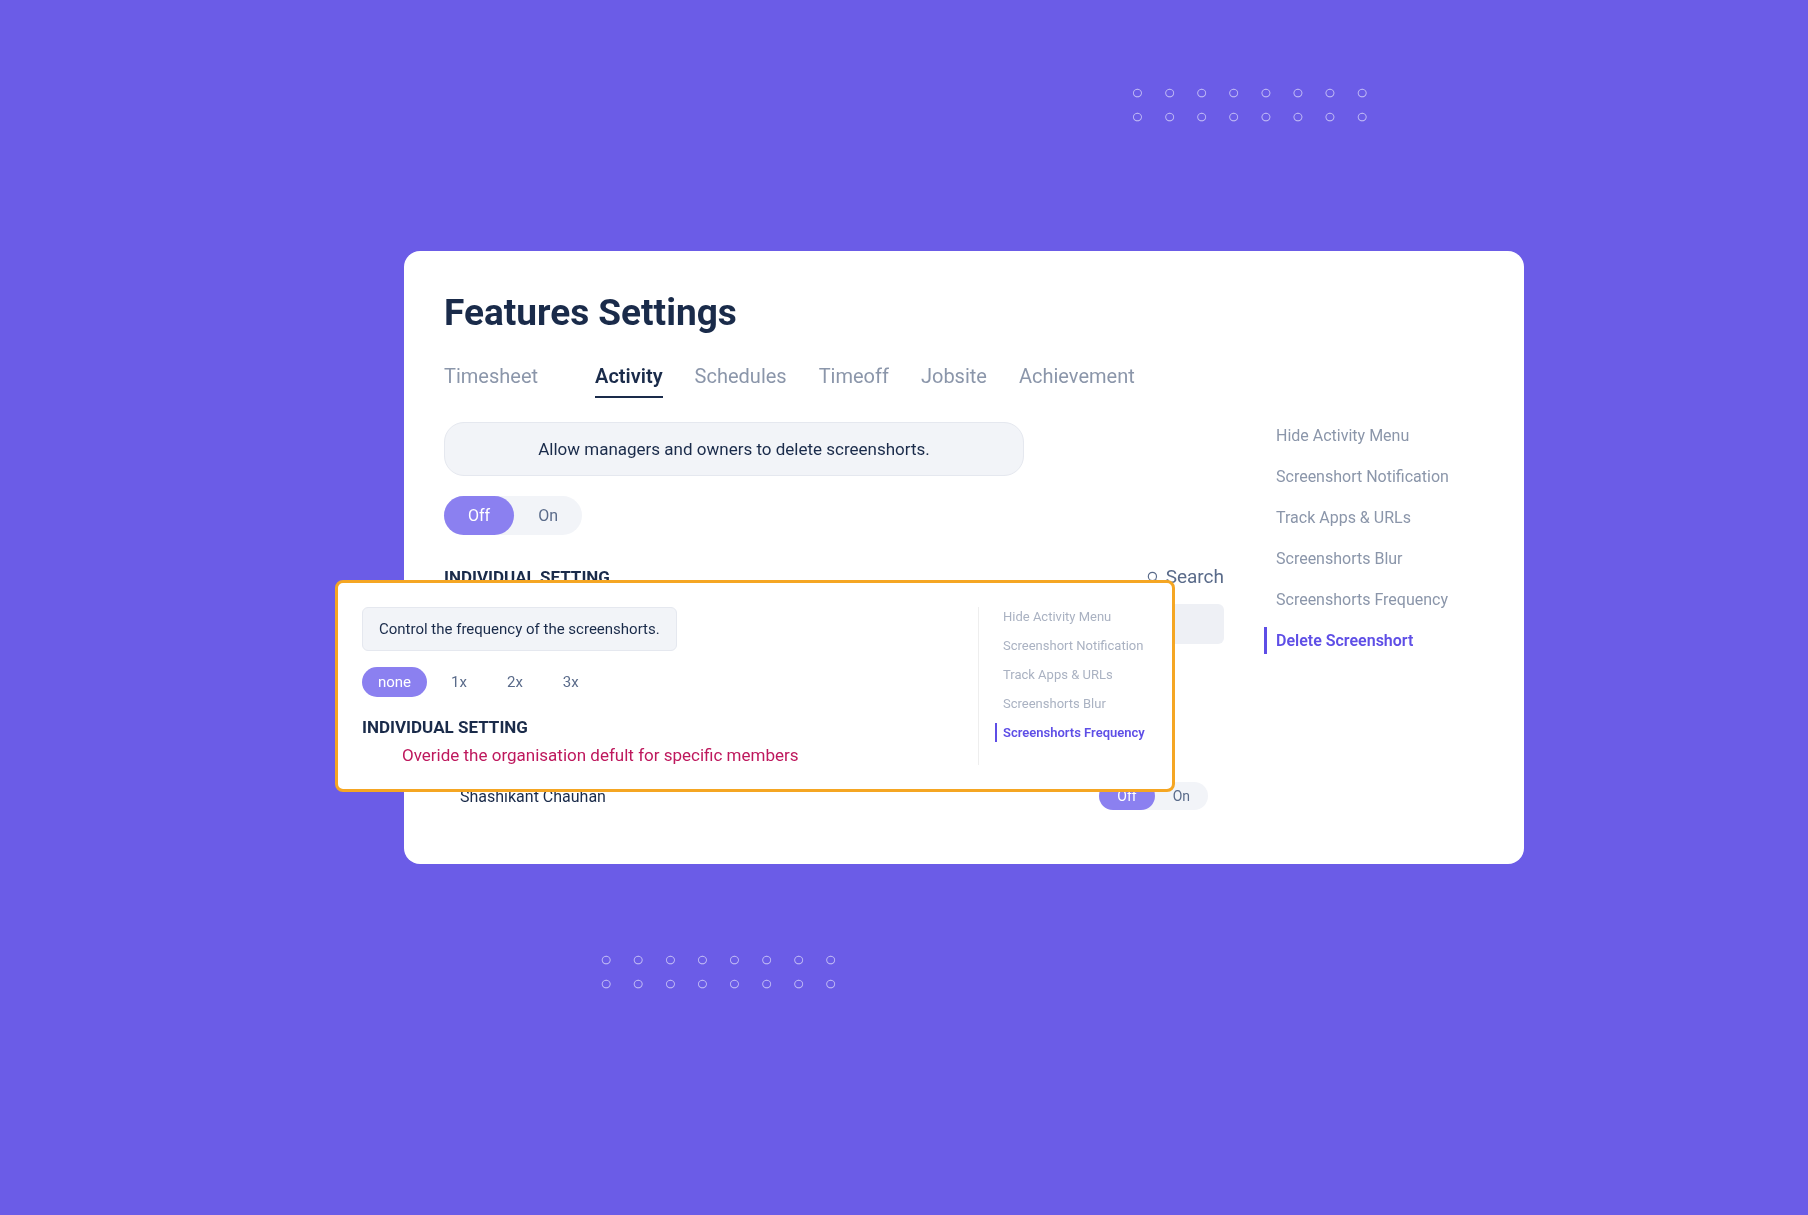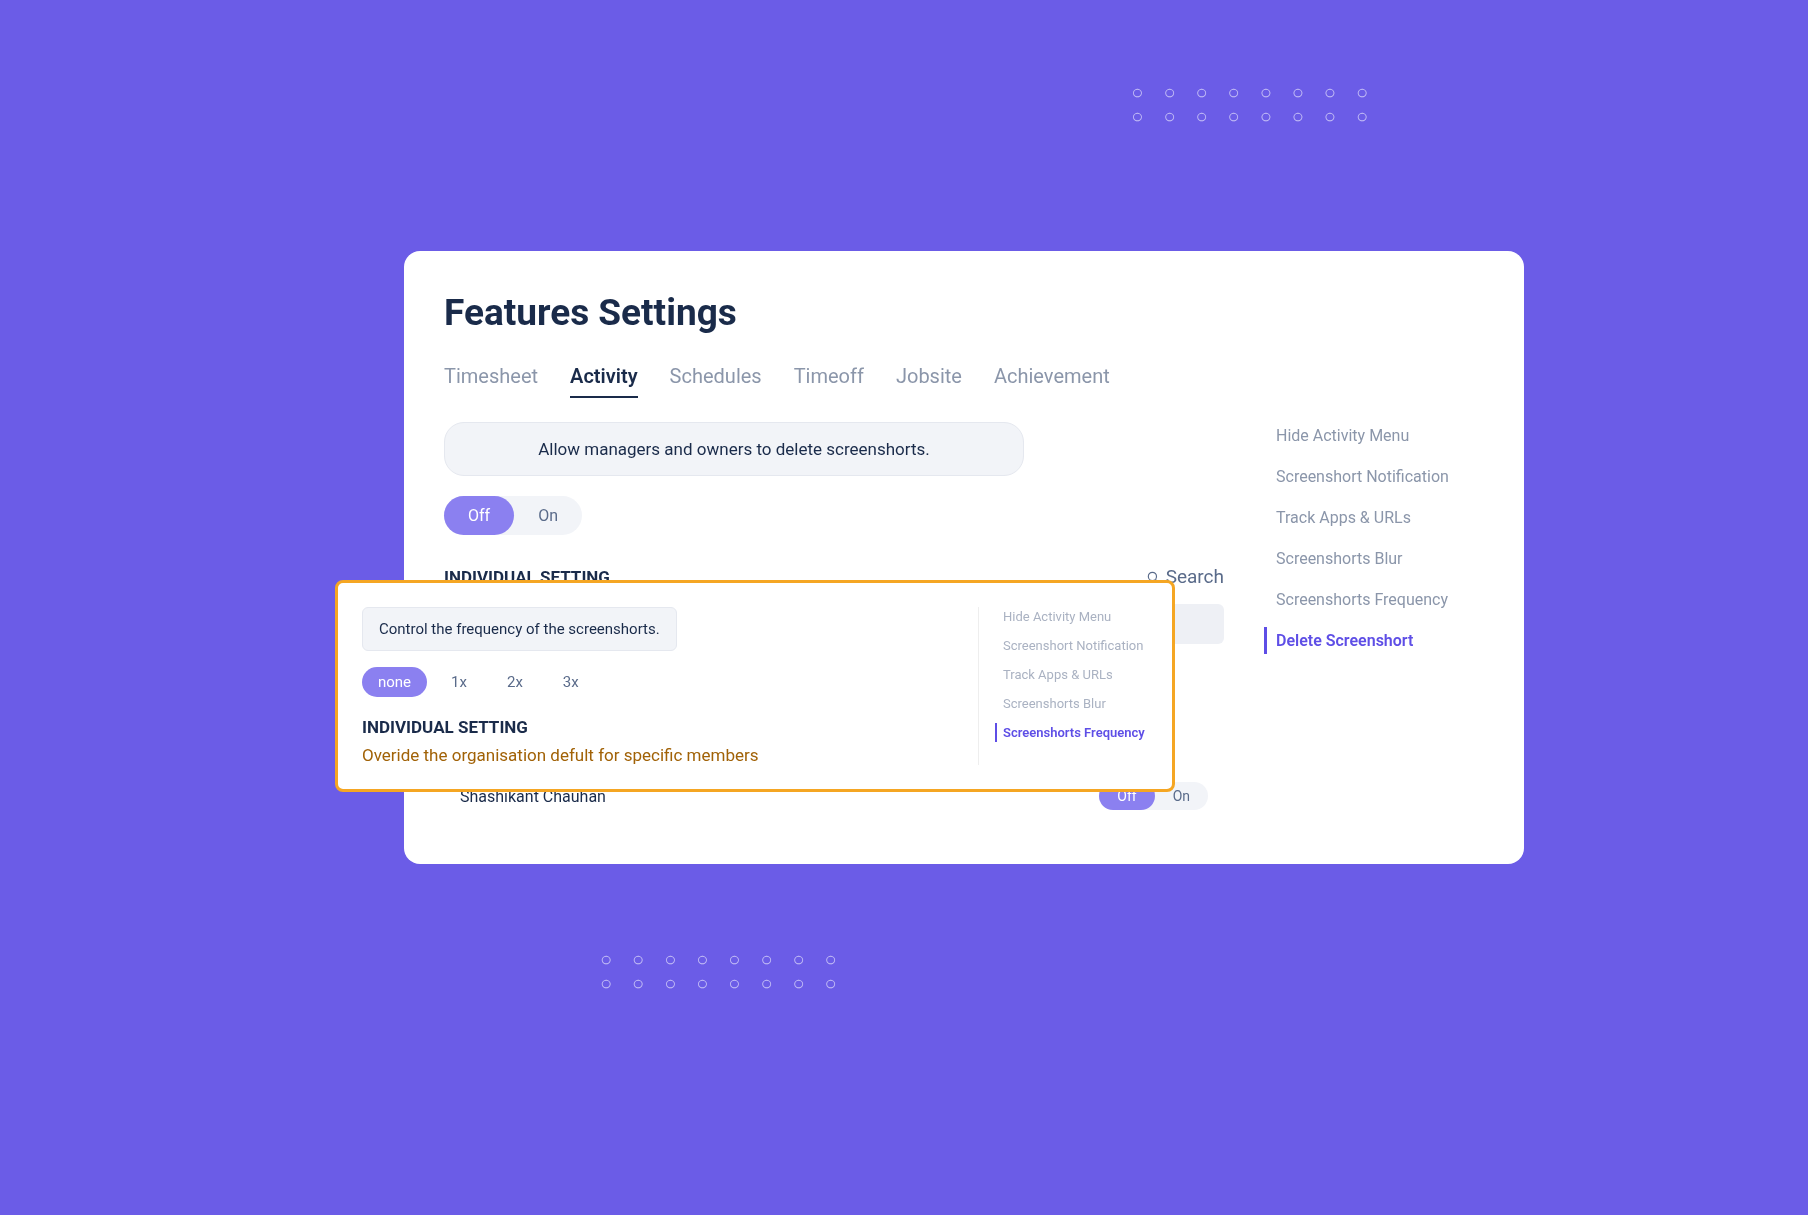--- a/index.html
+++ b/index.html
@@ -41,20 +41,21 @@
     .tab {
       font-size: 20px;
       color: #8b96aa;
       cursor: pointer;
       padding-bottom: 8px;
     }
     .tab.active {
       color: #1a2b4a;
       font-weight: 600;
       border-bottom: 2px solid #1a2b4a;
+      margin-left: 25px;
     }
     .content-area {
       display: flex;
       gap: 40px;
     }
     .left-col {
       flex: 1;
     }
     .info-bar {
       background: #f2f4f8;
@@ -198,21 +199,22 @@
       color: white;
     }
     .overlay-heading {
       font-size: 17px;
       font-weight: 700;
       color: #1a2b4a;
       margin-bottom: 8px;
     }
     .overlay-desc {
       font-size: 17px;
-      color: #a16207;
+      color: #be185d;
+      margin-left: 40px;
     }
     .overlay-sidebar {
       width: 170px;
       display: flex;
       flex-direction: column;
       gap: 10px;
       border-left: 1px solid #eee;
       padding-left: 16px;
     }
     .overlay-sidebar-item {

